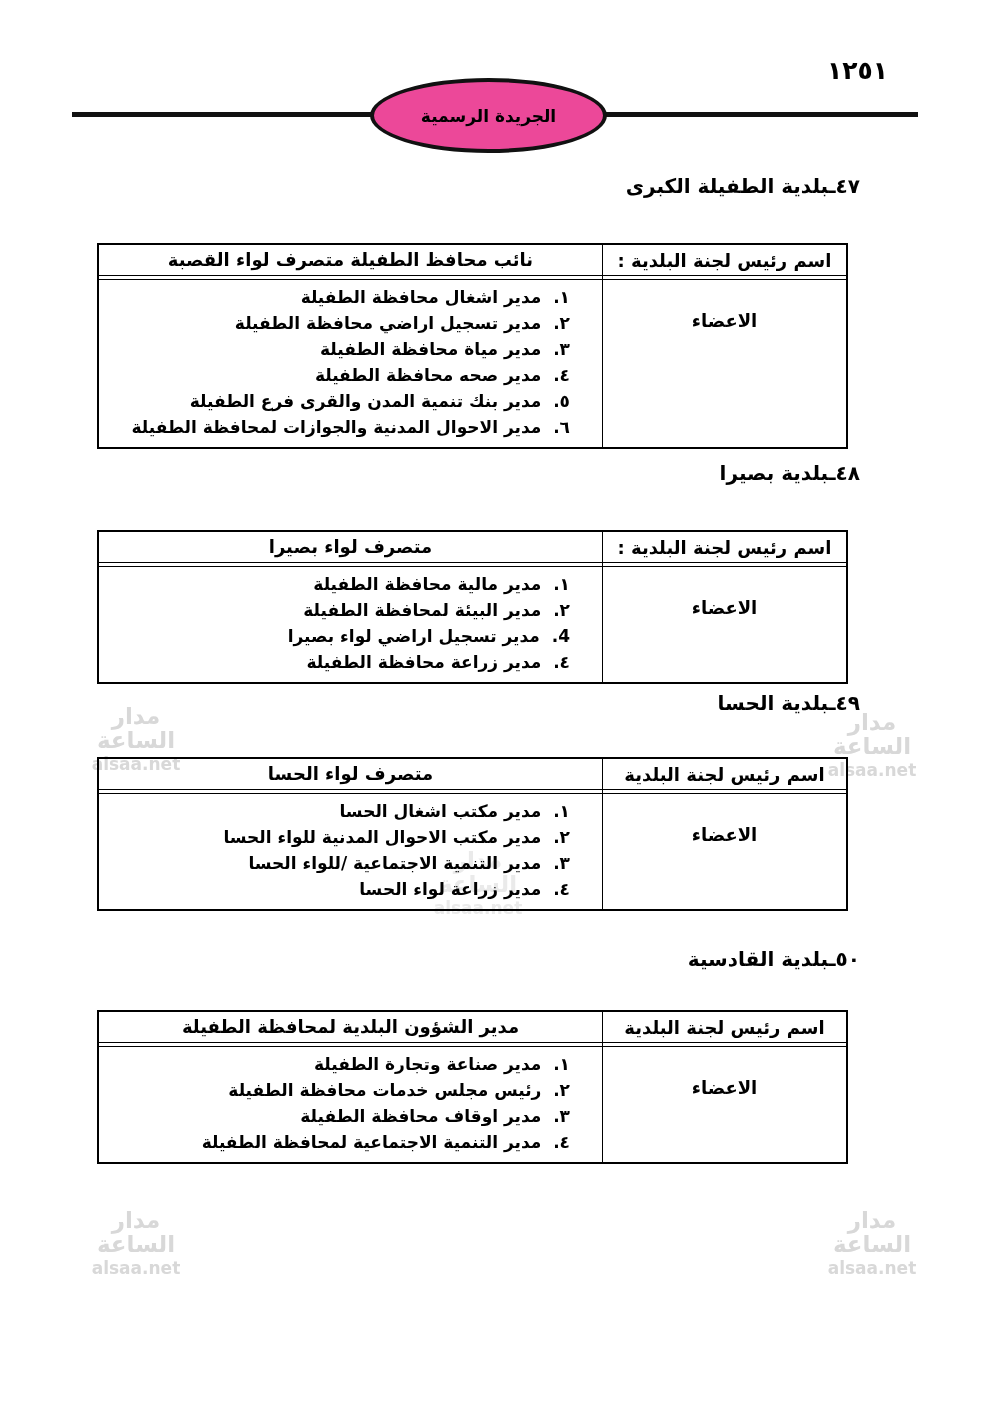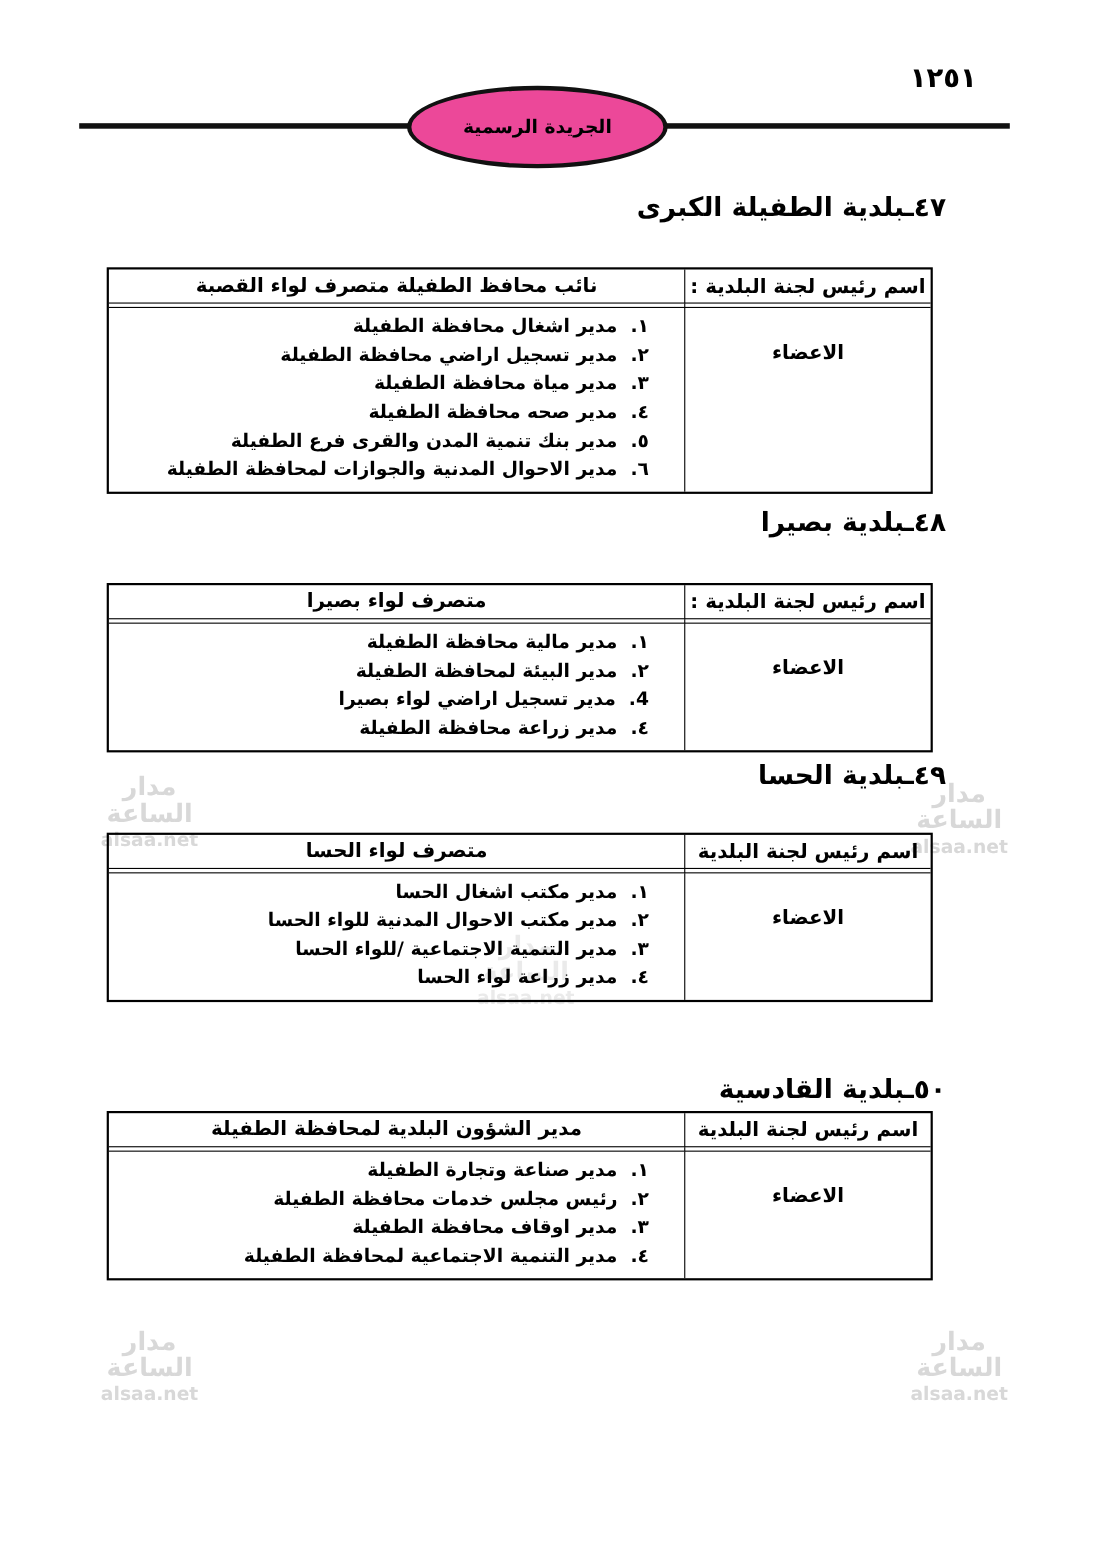--- a/index.html
+++ b/index.html
@@ -64,49 +64,49 @@
   .wm-top-left     { left: 82px;  top: 704px; }
   .wm-top-right    { left: 818px; top: 710px; }
   .wm-mid          { left: 424px; top: 848px; color: #eaeaea; }
   .wm-bottom-left  { left: 82px;  top: 1208px; }
   .wm-bottom-right { left: 818px; top: 1208px; }
 
   
   .sec-heading {
     position: absolute;
     right: 140px;
-    font-size: 24px;
+    font-size: 20px;
     margin: 0;
     white-space: nowrap;
     text-align: right;
   }
   .sec-47 { top: 174px; }
   .sec-48 { top: 461px; }
   .sec-49 { top: 691px; }
-  .sec-50 { top: 976px; }
+  .sec-50 { top: 947px; }
 
   
   .tbl {
     position: absolute;
     left: 97px;
     width: 751px;
     border: 2px solid #000;
     box-sizing: border-box;
     background: transparent;
     z-index: 1;
   }
   .tbl-1 { top: 243px; }
   .tbl-2 { top: 530px; }
   .tbl-3 { top: 757px; }
   .tbl-4 { top: 1010px; }
 
   .trow { display: flex; }
   .tcell { box-sizing: border-box; }
   .cell-label {
-    width: 224px;
+    width: 244px;
     border-left: 1.5px solid #000;
     display: flex;
     justify-content: center;
     font-size: 18px;
   }
   .cell-content { flex: 1; font-size: 17px; }
 
   .trow-hdr .tcell { border-bottom: 1.5px solid #000; }
   .trow-hdr .cell-label { align-items: center; padding: 3px 4px; }
   .trow-hdr .cell-content {

